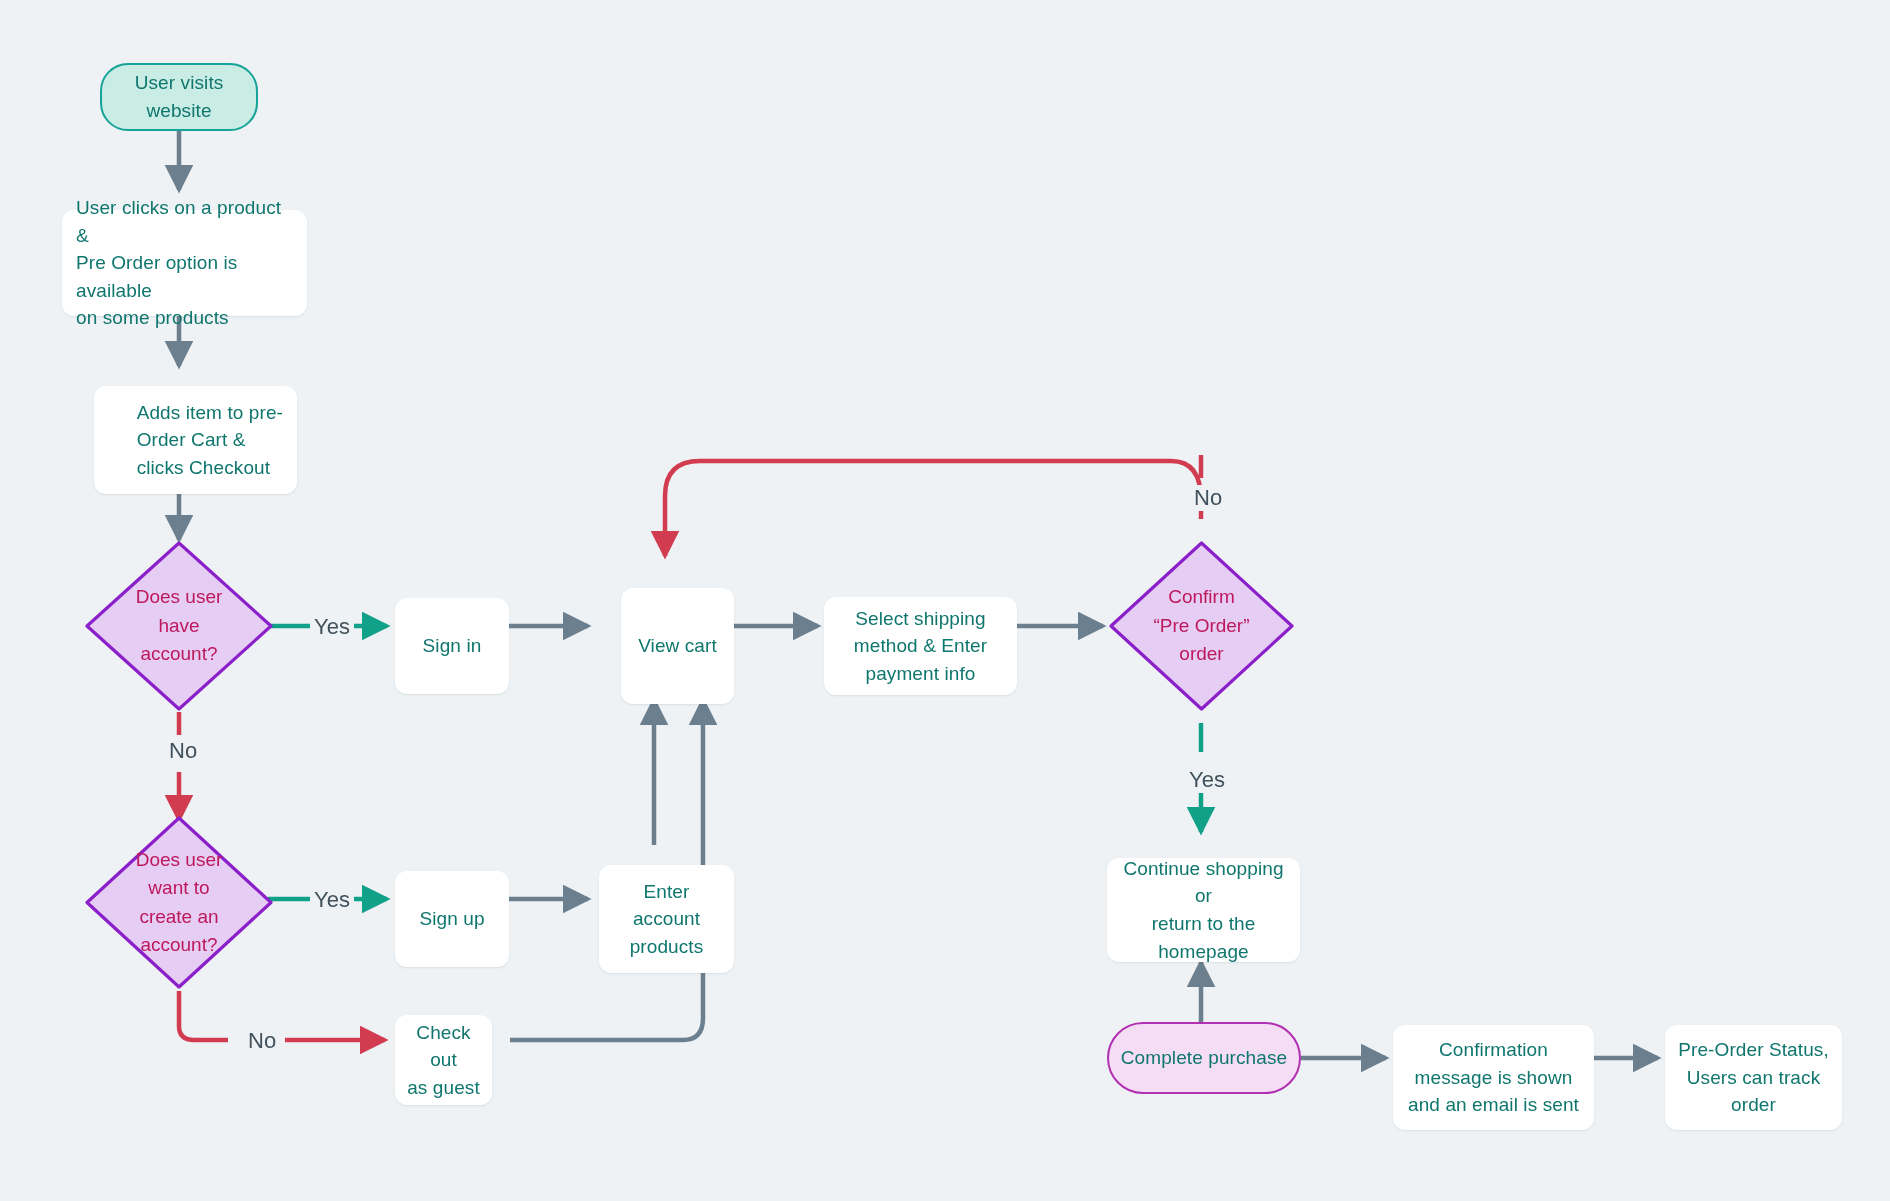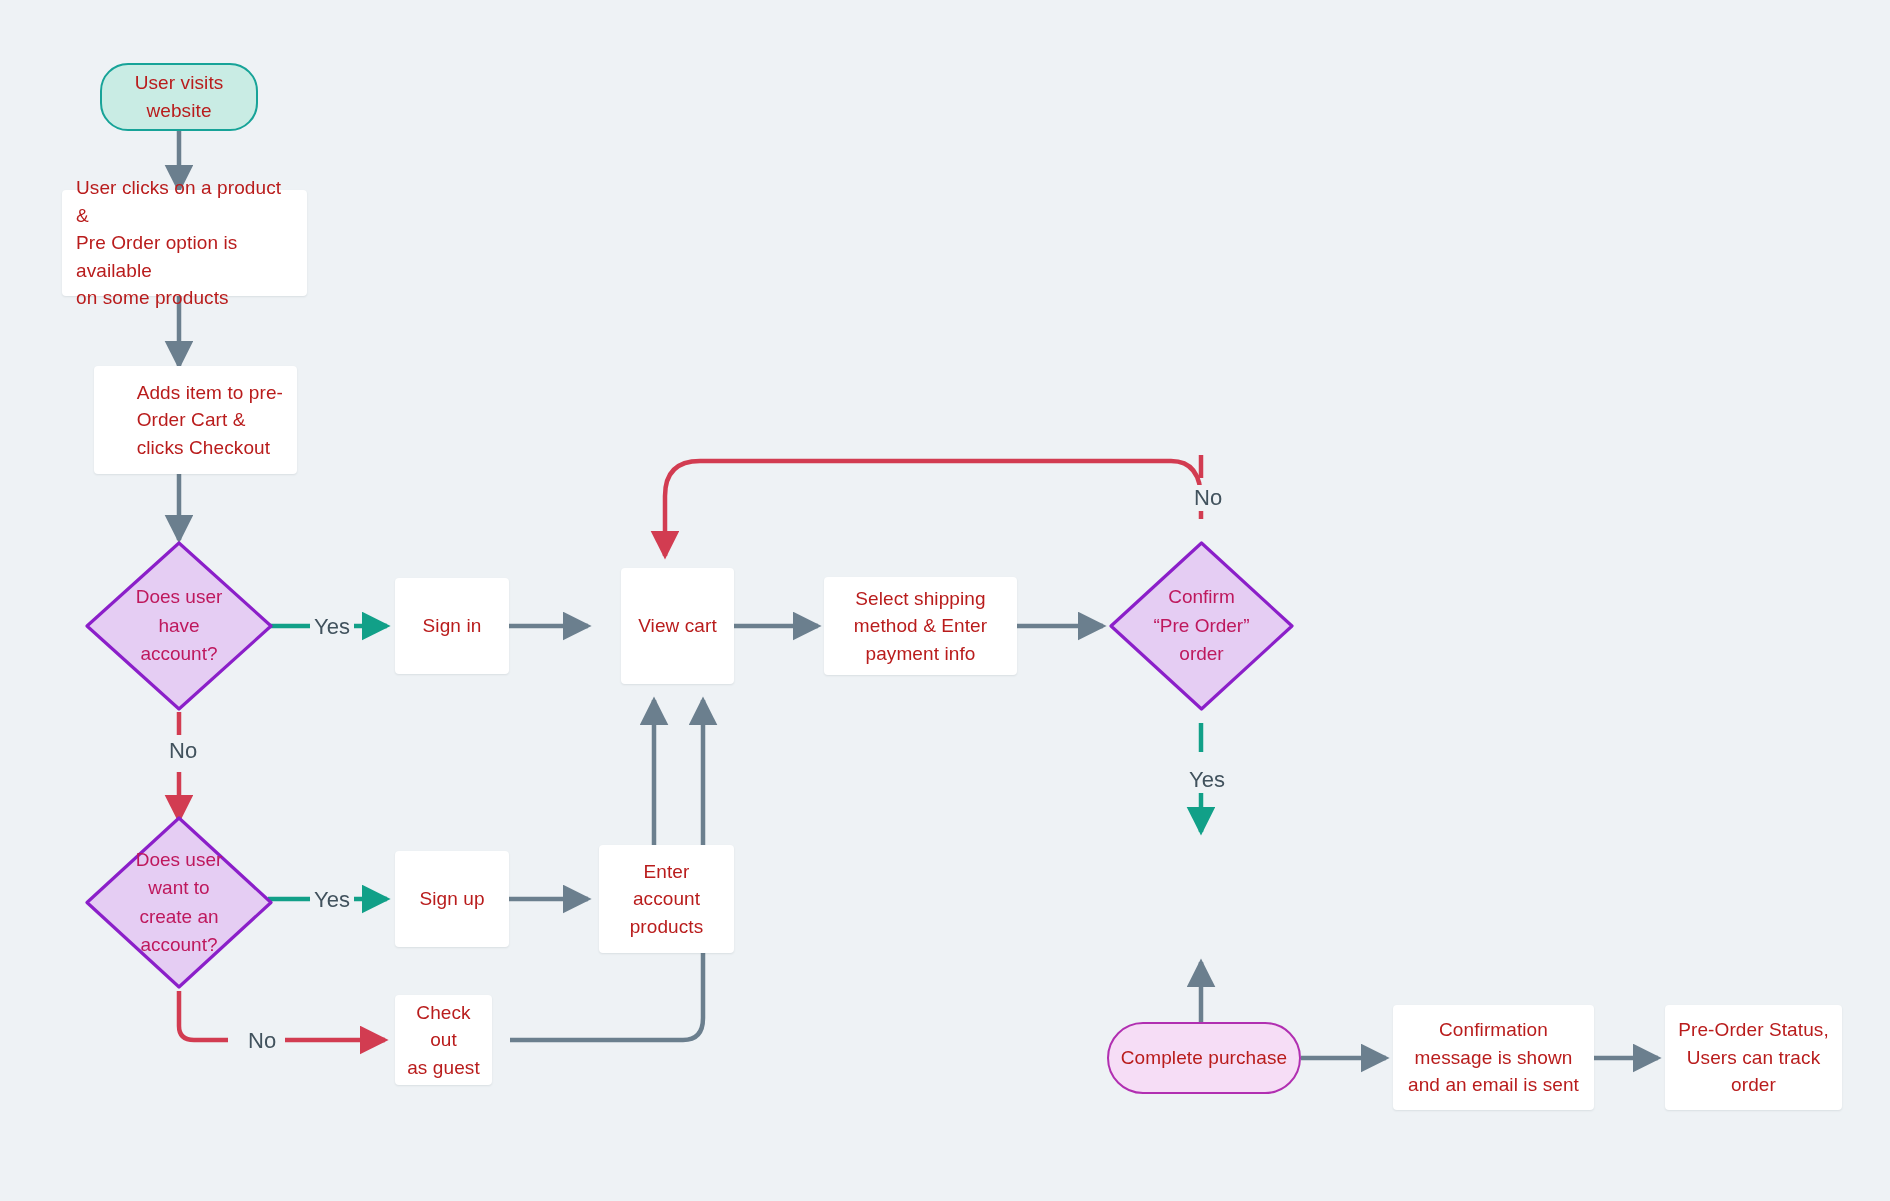--- a/index.html
+++ b/index.html
@@ -31,32 +31,33 @@
   }
   .node {
     position: absolute;
     box-sizing: border-box;
     display: flex;
     align-items: center;
     justify-content: center;
     text-align: center;
     font-size: 19px;
     line-height: 1.45;
-    color: #b91c1c;
+    color: #0f766e;
     letter-spacing: 0.1px;
   }
   .node .label {
     display: block;
     white-space: pre-line;
     padding: 0 10px;
   }
   .rect {
     background: #ffffff;
-    border-radius: 4px;
+    border-radius: 12px;
     box-shadow: 0 1px 2px rgba(40,55,70,0.10);
+    margin-top: 20px;
   }
   .rect.left-align .label {
     text-align: left;
     padding: 0 14px;
   }
   .stadium {
     background: #c9ece4;
     border: 2.5px solid #17a398;
     border-radius: 28px;
   }
@@ -225,20 +226,25 @@
   <div class="node rect" style="left:599px; top:845px; width:135px; height:108px;">
     <span class="label">Enter account
 products</span>
   </div>
 
   <div class="node rect" style="left:395px; top:995px; width:97px; height:90px;">
     <span class="label">Check out
 as guest</span>
   </div>
 
+  <div class="node rect" style="left:1107px; top:838px; width:193px; height:104px;">
+    <span class="label">Continue shopping or
+return to the
+homepage</span>
+  </div>
 
   <div class="node rect" style="left:1393px; top:1005px; width:201px; height:105px;">
     <span class="label">Confirmation
 message is shown
 and an email is sent</span>
   </div>
 
   <div class="node stadium-pink" style="left:1107px; top:1022px; width:194px; height:72px;">
     <span class="label">Complete purchase</span>
   </div>

